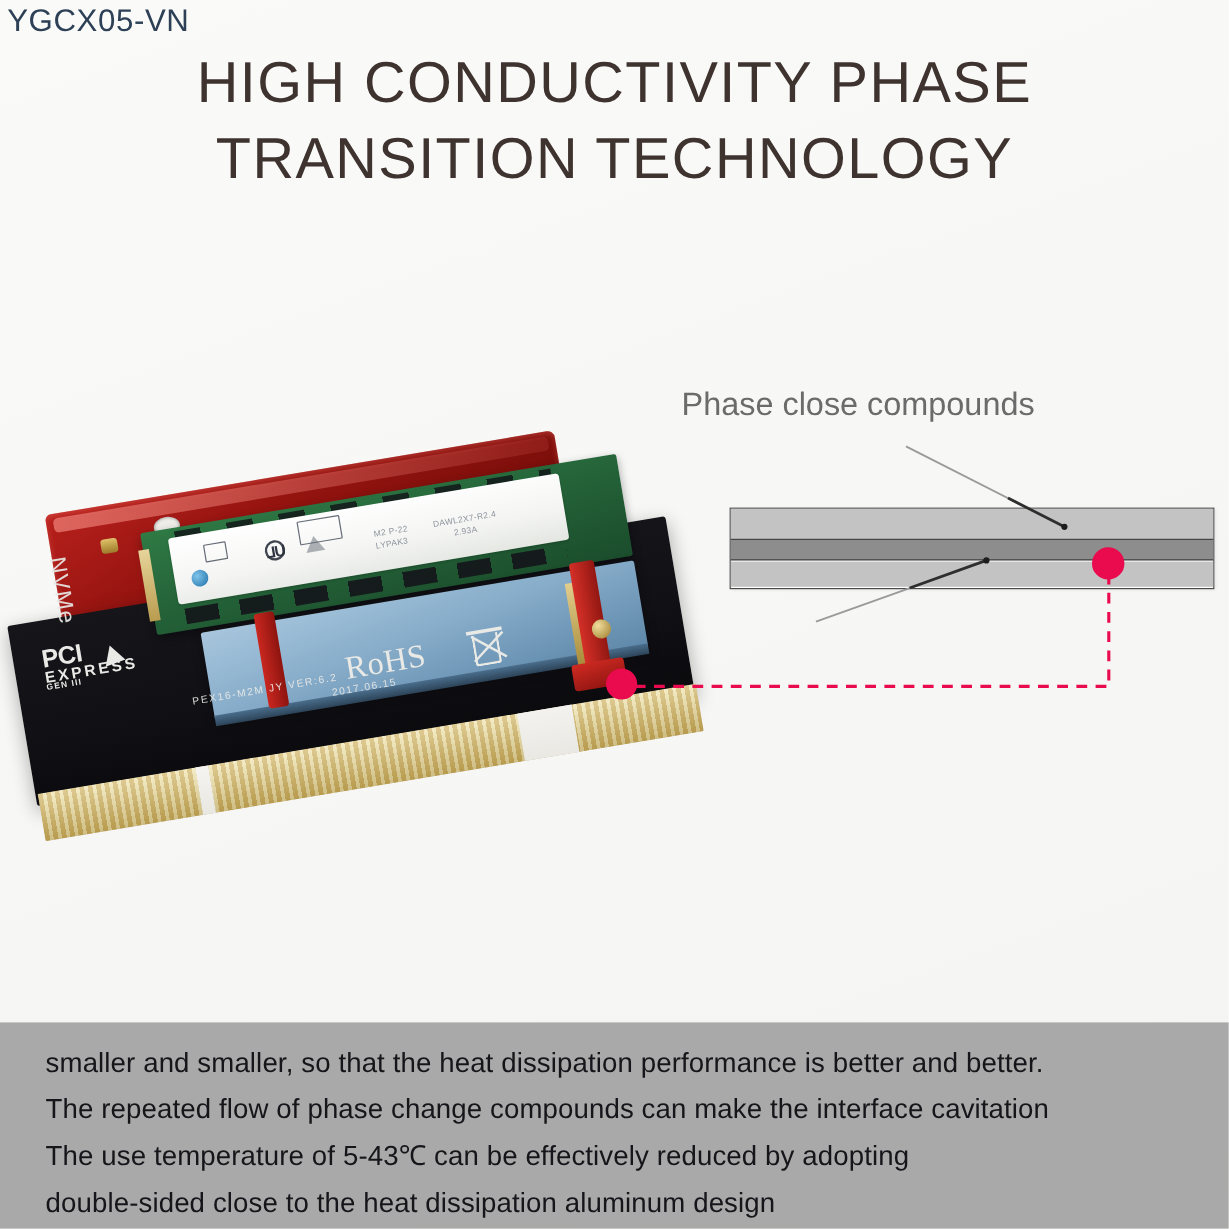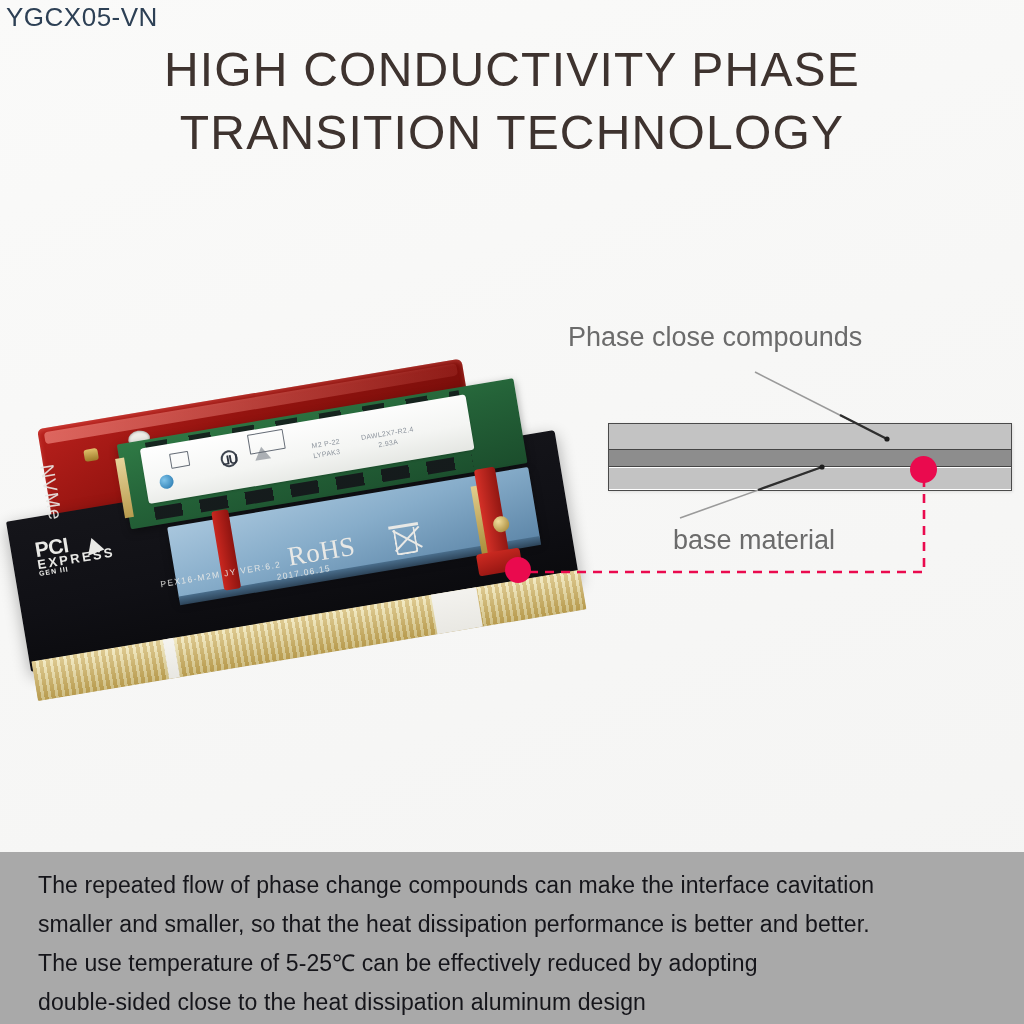--- a/index.html
+++ b/index.html
@@ -408,21 +408,20 @@
   <div id="diagram">
 
     <div id="diagram-label-top">Phase close compounds</div>
 
     <div id="layer-bar">
       <div class="layer layer-top"></div>
       <div class="layer layer-mid"></div>
       <div class="layer layer-bottom"></div>
     </div>
 
-    <div id="diagram-label-bottom">base material</div>
 
     <svg class="leaders" viewBox="0 0 484 280">
 
       <line x1="215" y1="52" x2="345" y2="118" stroke="#9a9a9a" stroke-width="1.6"></line>
       <line x1="300" y1="95" x2="347" y2="119" stroke="#2e2e2e" stroke-width="2.3"></line>
       <circle cx="347" cy="119" r="2.6" fill="#1d1d1d"></circle>
 
       <line x1="140" y1="198" x2="280" y2="148" stroke="#9a9a9a" stroke-width="1.6"></line>
       <line x1="218" y1="170" x2="282" y2="147" stroke="#2e2e2e" stroke-width="2.3"></line>
       <circle cx="282" cy="147" r="2.6" fill="#1d1d1d"></circle>
@@ -431,20 +430,20 @@
 
   <svg id="connector" viewBox="0 0 1024 1024">
     <polyline points="924,478 924,572 518,572" fill="none" stroke="#ea0a4e" stroke-width="2.6" stroke-dasharray="9 7"></polyline>
   </svg>
 
   <div class="pink-dot" id="dot-diagram"></div>
   <div class="pink-dot" id="dot-photo"></div>
 
   <div id="caption-band">
     <div id="caption-text">
+      <span>smaller and smaller, so that the heat dissipation performance is better and better.</span>
       <span>The repeated flow of phase change compounds can make the interface cavitation</span>
-      <span>smaller and smaller, so that the heat dissipation performance is better and better.</span>
-      <span>The use temperature of 5-25℃ can be effectively reduced by adopting</span>
+      <span>The use temperature of 5-43℃ can be effectively reduced by adopting</span>
       <span>double-sided close to the heat dissipation aluminum design</span>
     </div>
   </div>
 
 </div>
 
 </body></html>

